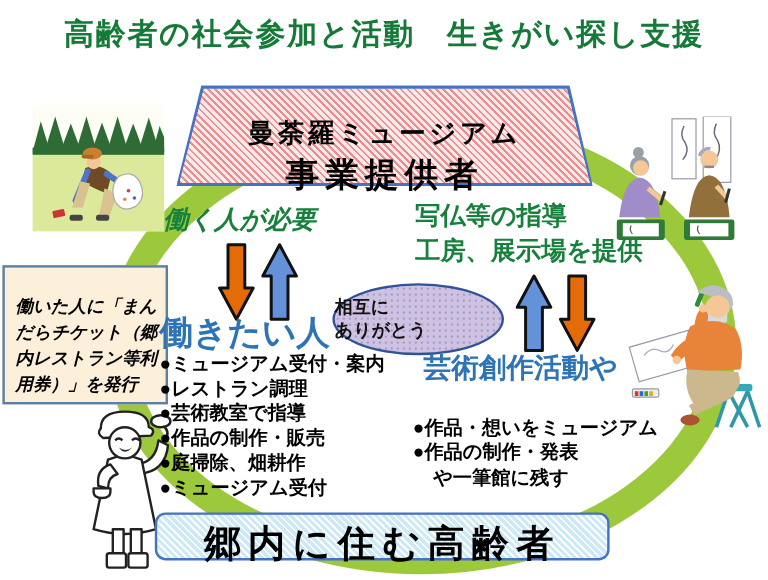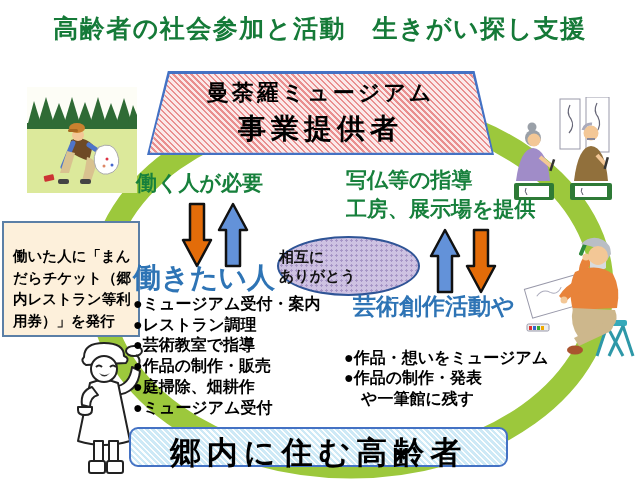--- a/index.html
+++ b/index.html
@@ -22,41 +22,41 @@
   .provider{left:147px;top:71px;width:347px;height:84px;}
   .trap{position:absolute;inset:0;
     clip-path:polygon(6% 0,94.4% 0,100% 100%,0 100%);
     background:var(--provider-border,#4472C4);}
   .trap-fill{position:absolute;inset:2.5px;
     clip-path:polygon(6% 0,94.4% 0,100% 100%,0 100%);
     background-color:#FBE9E9;
     background-image:repeating-linear-gradient(45deg,#E98F8F 0,#E98F8F 1.6px,#FBE9E9 1.6px,#FBE9E9 4.2px);}
   .provider-text{position:absolute;inset:0;text-align:center;
     font-family:"Liberation Serif","DejaVu Serif",serif;color:#000;}
-  .provider-l1{display:block;margin-top:7px;font-size:22px;letter-spacing:3px;font-weight:600;}
+  .provider-l1{display:block;margin-top:25px;font-size:22px;letter-spacing:3px;font-weight:600;}
   .provider-l2{display:block;font-size:28px;font-weight:bold;letter-spacing:5px;line-height:42px;}
 
   
   .residents{left:129px;top:427px;width:379px;height:40px;
     border:2.5px solid var(--provider-border,#4472C4);border-radius:9px;
     background-color:var(--bottom-fill,#CDE9F6);
     background-image:repeating-linear-gradient(45deg,rgba(255,255,255,.95) 0,rgba(255,255,255,.95) 1.6px,transparent 1.6px,transparent 4.2px);
     text-align:center;box-sizing:border-box;}
   .residents span{font-family:"Liberation Serif","DejaVu Serif",serif;
     font-size:31px;font-weight:bold;letter-spacing:6px;line-height:47px;color:#000;}
 
   
   .ticket{left:2px;top:221px;width:138px;height:116px;box-sizing:border-box;
     background:var(--ticket-fill,#FDF0DB);border:2px solid #5B7FA6;
-    padding:23px 6px 0 9px;font-size:14.5px;font-weight:bold;line-height:21.5px;color:#000;}
+    padding:23px 6px 0 9px;font-size:14.5px;font-weight:bold;line-height:21.5px;color:#000;font-style:italic;}
 
   
   .g-label{font-family:"Liberation Serif","DejaVu Serif",serif;
     font-weight:bold;color:var(--label-green,#17803C);white-space:nowrap;}
-  .need{left:136px;top:169px;font-size:21px;}
+  .need{left:136px;top:169px;font-size:21px;font-style:italic;}
   .offer{left:346px;top:166px;font-size:21px;line-height:29px;}
   .offer span{display:block;}
 
   
   .b-head{font-family:"Liberation Serif","DejaVu Serif",serif;
     font-weight:bold;color:var(--heading-blue,#2E74B5);white-space:nowrap;}
   .workers-head{left:133px;top:259px;font-size:28px;}
   .learners-head{left:353px;top:292px;font-size:23px;line-height:29px;}
   .learners-head span{display:block;}
 

